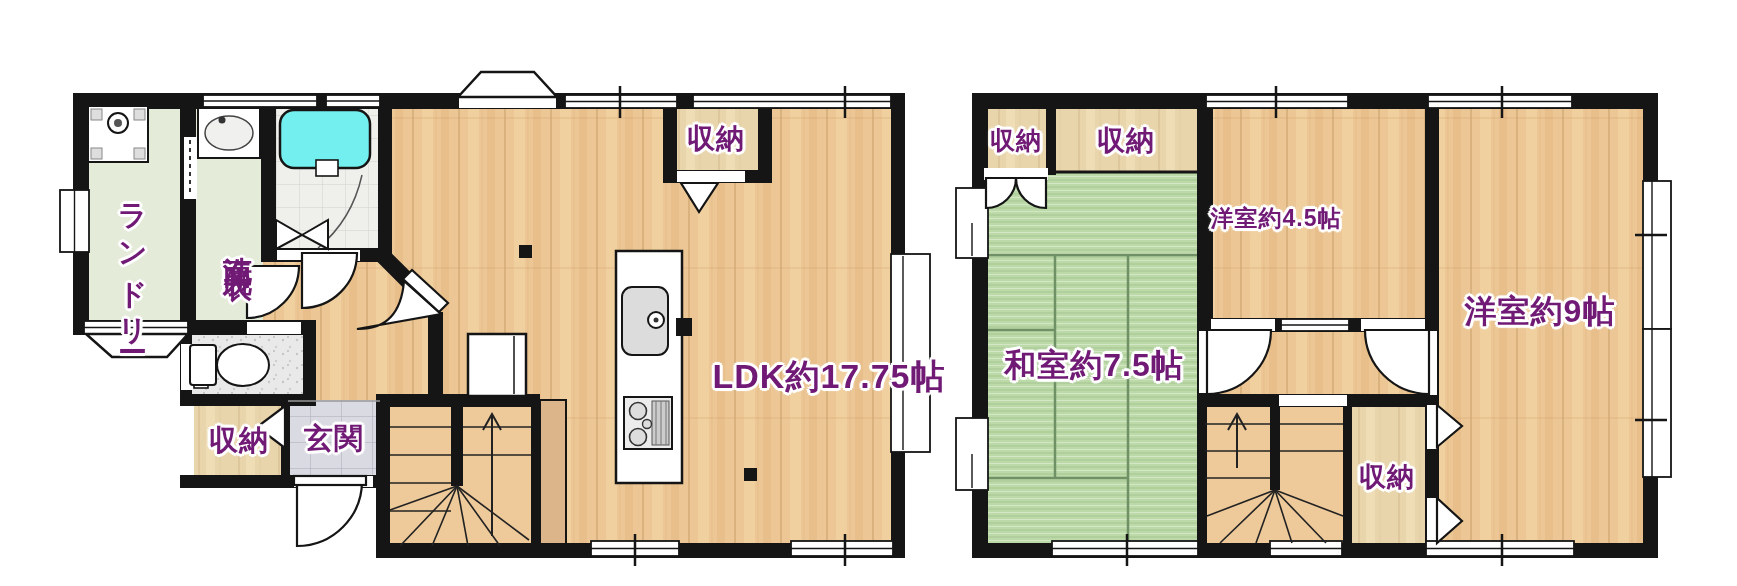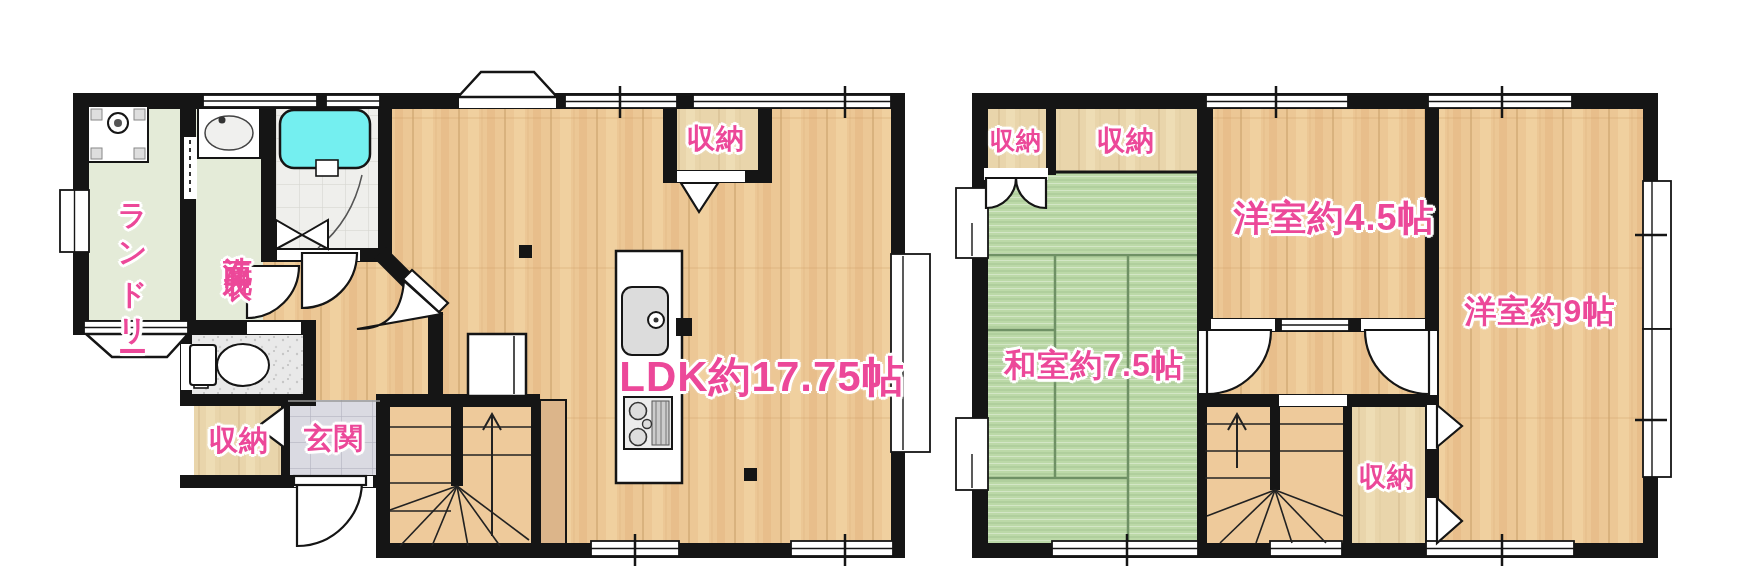--- a/index.html
+++ b/index.html
@@ -1,21 +1,21 @@
 <!DOCTYPE html>
 <html><head>
 <meta charset="utf-8">
 <style>
   html,body{margin:0;padding:0;background:#ffffff;}
   #stage{position:relative;width:1737px;height:586px;background:#fff;overflow:hidden;
          font-family:"Liberation Sans",sans-serif;}
   #plan-svg{position:absolute;left:0;top:0;}
   .room-label{
     position:absolute;transform:translate(-50%,-50%);
-    font-weight:700;color:#ec4899;white-space:nowrap;letter-spacing:1px;
+    font-weight:700;color:#701a75;white-space:nowrap;letter-spacing:1px;
     text-shadow:-2px -2px 0 #fff,2px -2px 0 #fff,-2px 2px 0 #fff,2px 2px 0 #fff,
                 -3px 0 0 #fff,3px 0 0 #fff,0 -3px 0 #fff,0 3px 0 #fff,0 0 4px #fff,0 0 4px #fff;
     z-index:5;}
   .vert{writing-mode:vertical-rl;text-orientation:upright;letter-spacing:5px;}
 </style>
 </head>
 <body>
 
 <div id="stage">
 
@@ -328,22 +328,22 @@
     <polyline points="1228,430 1237,414 1246,430" stroke-width="2"></polyline>
   </g>
   <line x1="288" y1="401" x2="380" y2="401" stroke="#999" stroke-width="1.5"></line>
 </svg>
 
 <div class="room-label vert" style="left:133px;top:262px;font-size:29px;">ランドリー</div>
 <div class="room-label vert" style="left:238px;top:243px;font-size:29px;">洗面脱衣</div>
 <div class="room-label" style="left:239px;top:441px;font-size:29px;">収納</div>
 <div class="room-label" style="left:334px;top:439px;font-size:29px;text-align:right;">玄関</div>
 <div class="room-label" style="left:716px;top:139px;font-size:28px;">収納</div>
-<div class="room-label" style="left:762px;top:377px;font-size:42px;">LDK約17.75帖</div>
+<div class="room-label" style="left:829px;top:377px;font-size:34px;">LDK約17.75帖</div>
 
 <div class="room-label" style="left:1016px;top:140px;font-size:25px;">収納</div>
 <div class="room-label" style="left:1126px;top:141px;font-size:28px;">収納</div>
-<div class="room-label" style="left:1334px;top:218px;font-size:36px;">洋室約4.5帖</div>
+<div class="room-label" style="left:1276px;top:218px;font-size:23px;">洋室約4.5帖</div>
 <div class="room-label" style="left:1094px;top:366px;font-size:32px;text-align:right;">和室約7.5帖</div>
 <div class="room-label" style="left:1540px;top:312px;font-size:32px;">洋室約9帖</div>
 <div class="room-label" style="left:1387px;top:477px;font-size:27px;">収納</div>
 
 </div>
 
 </body></html>

